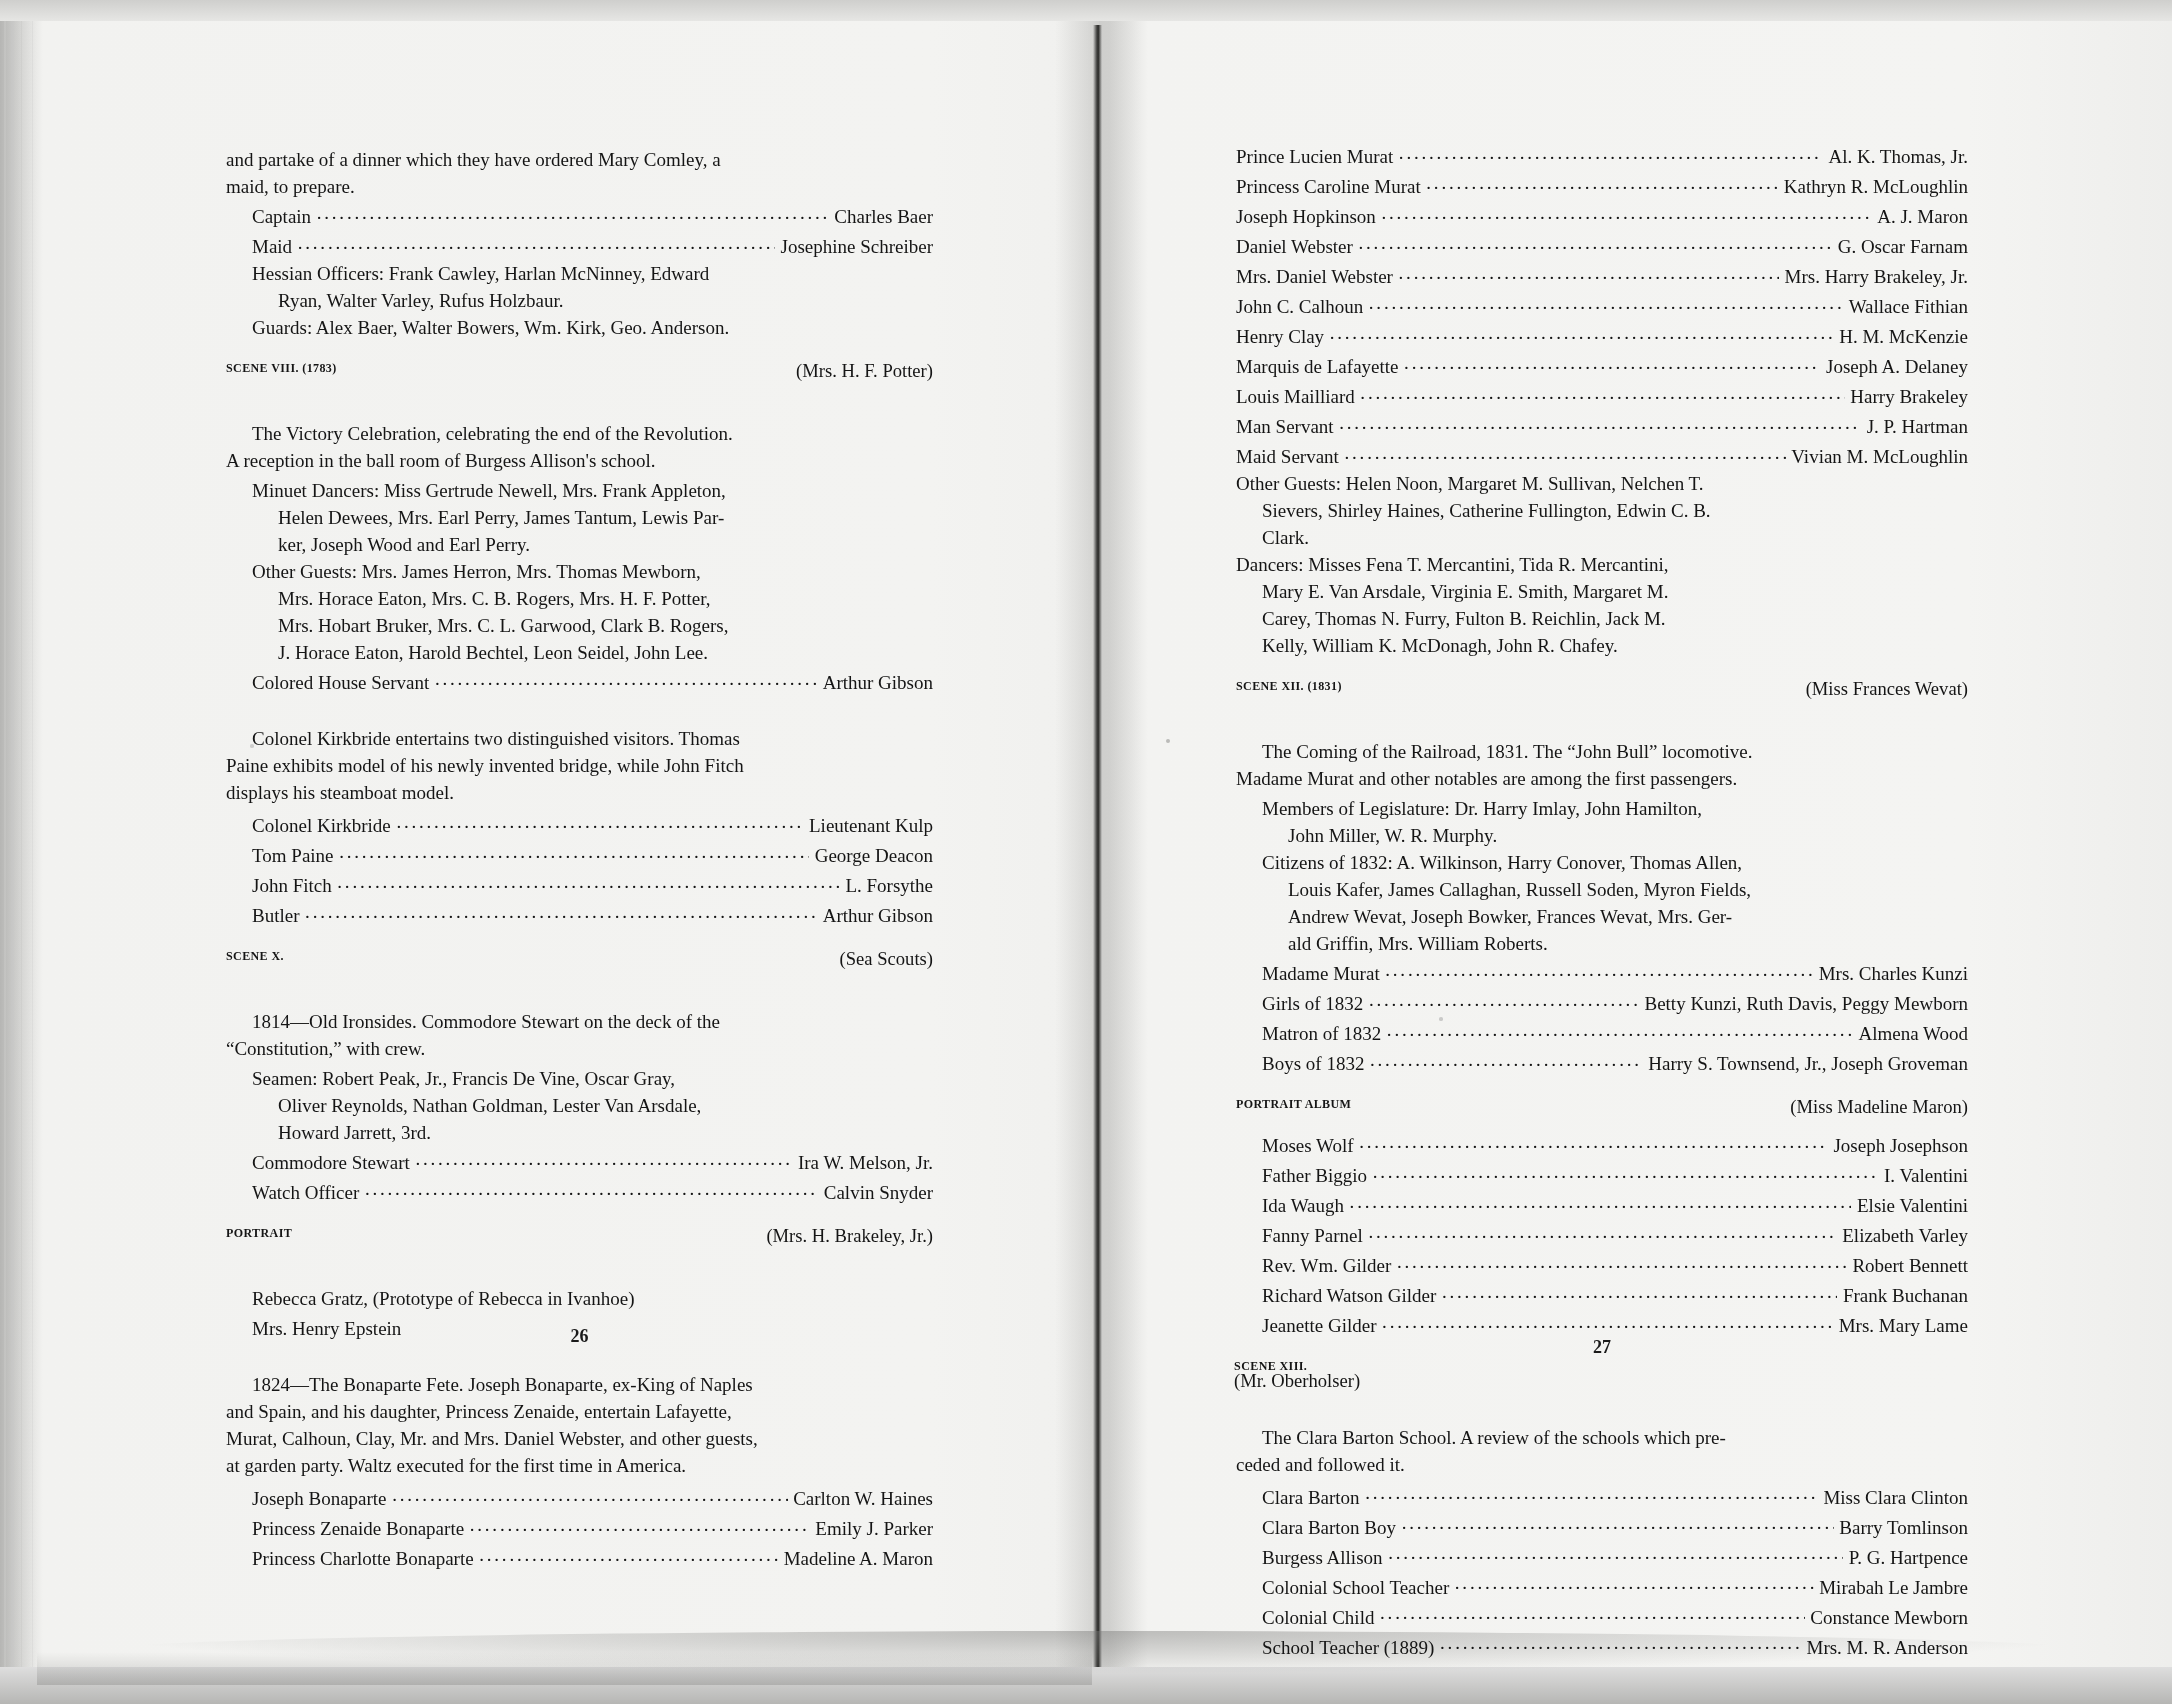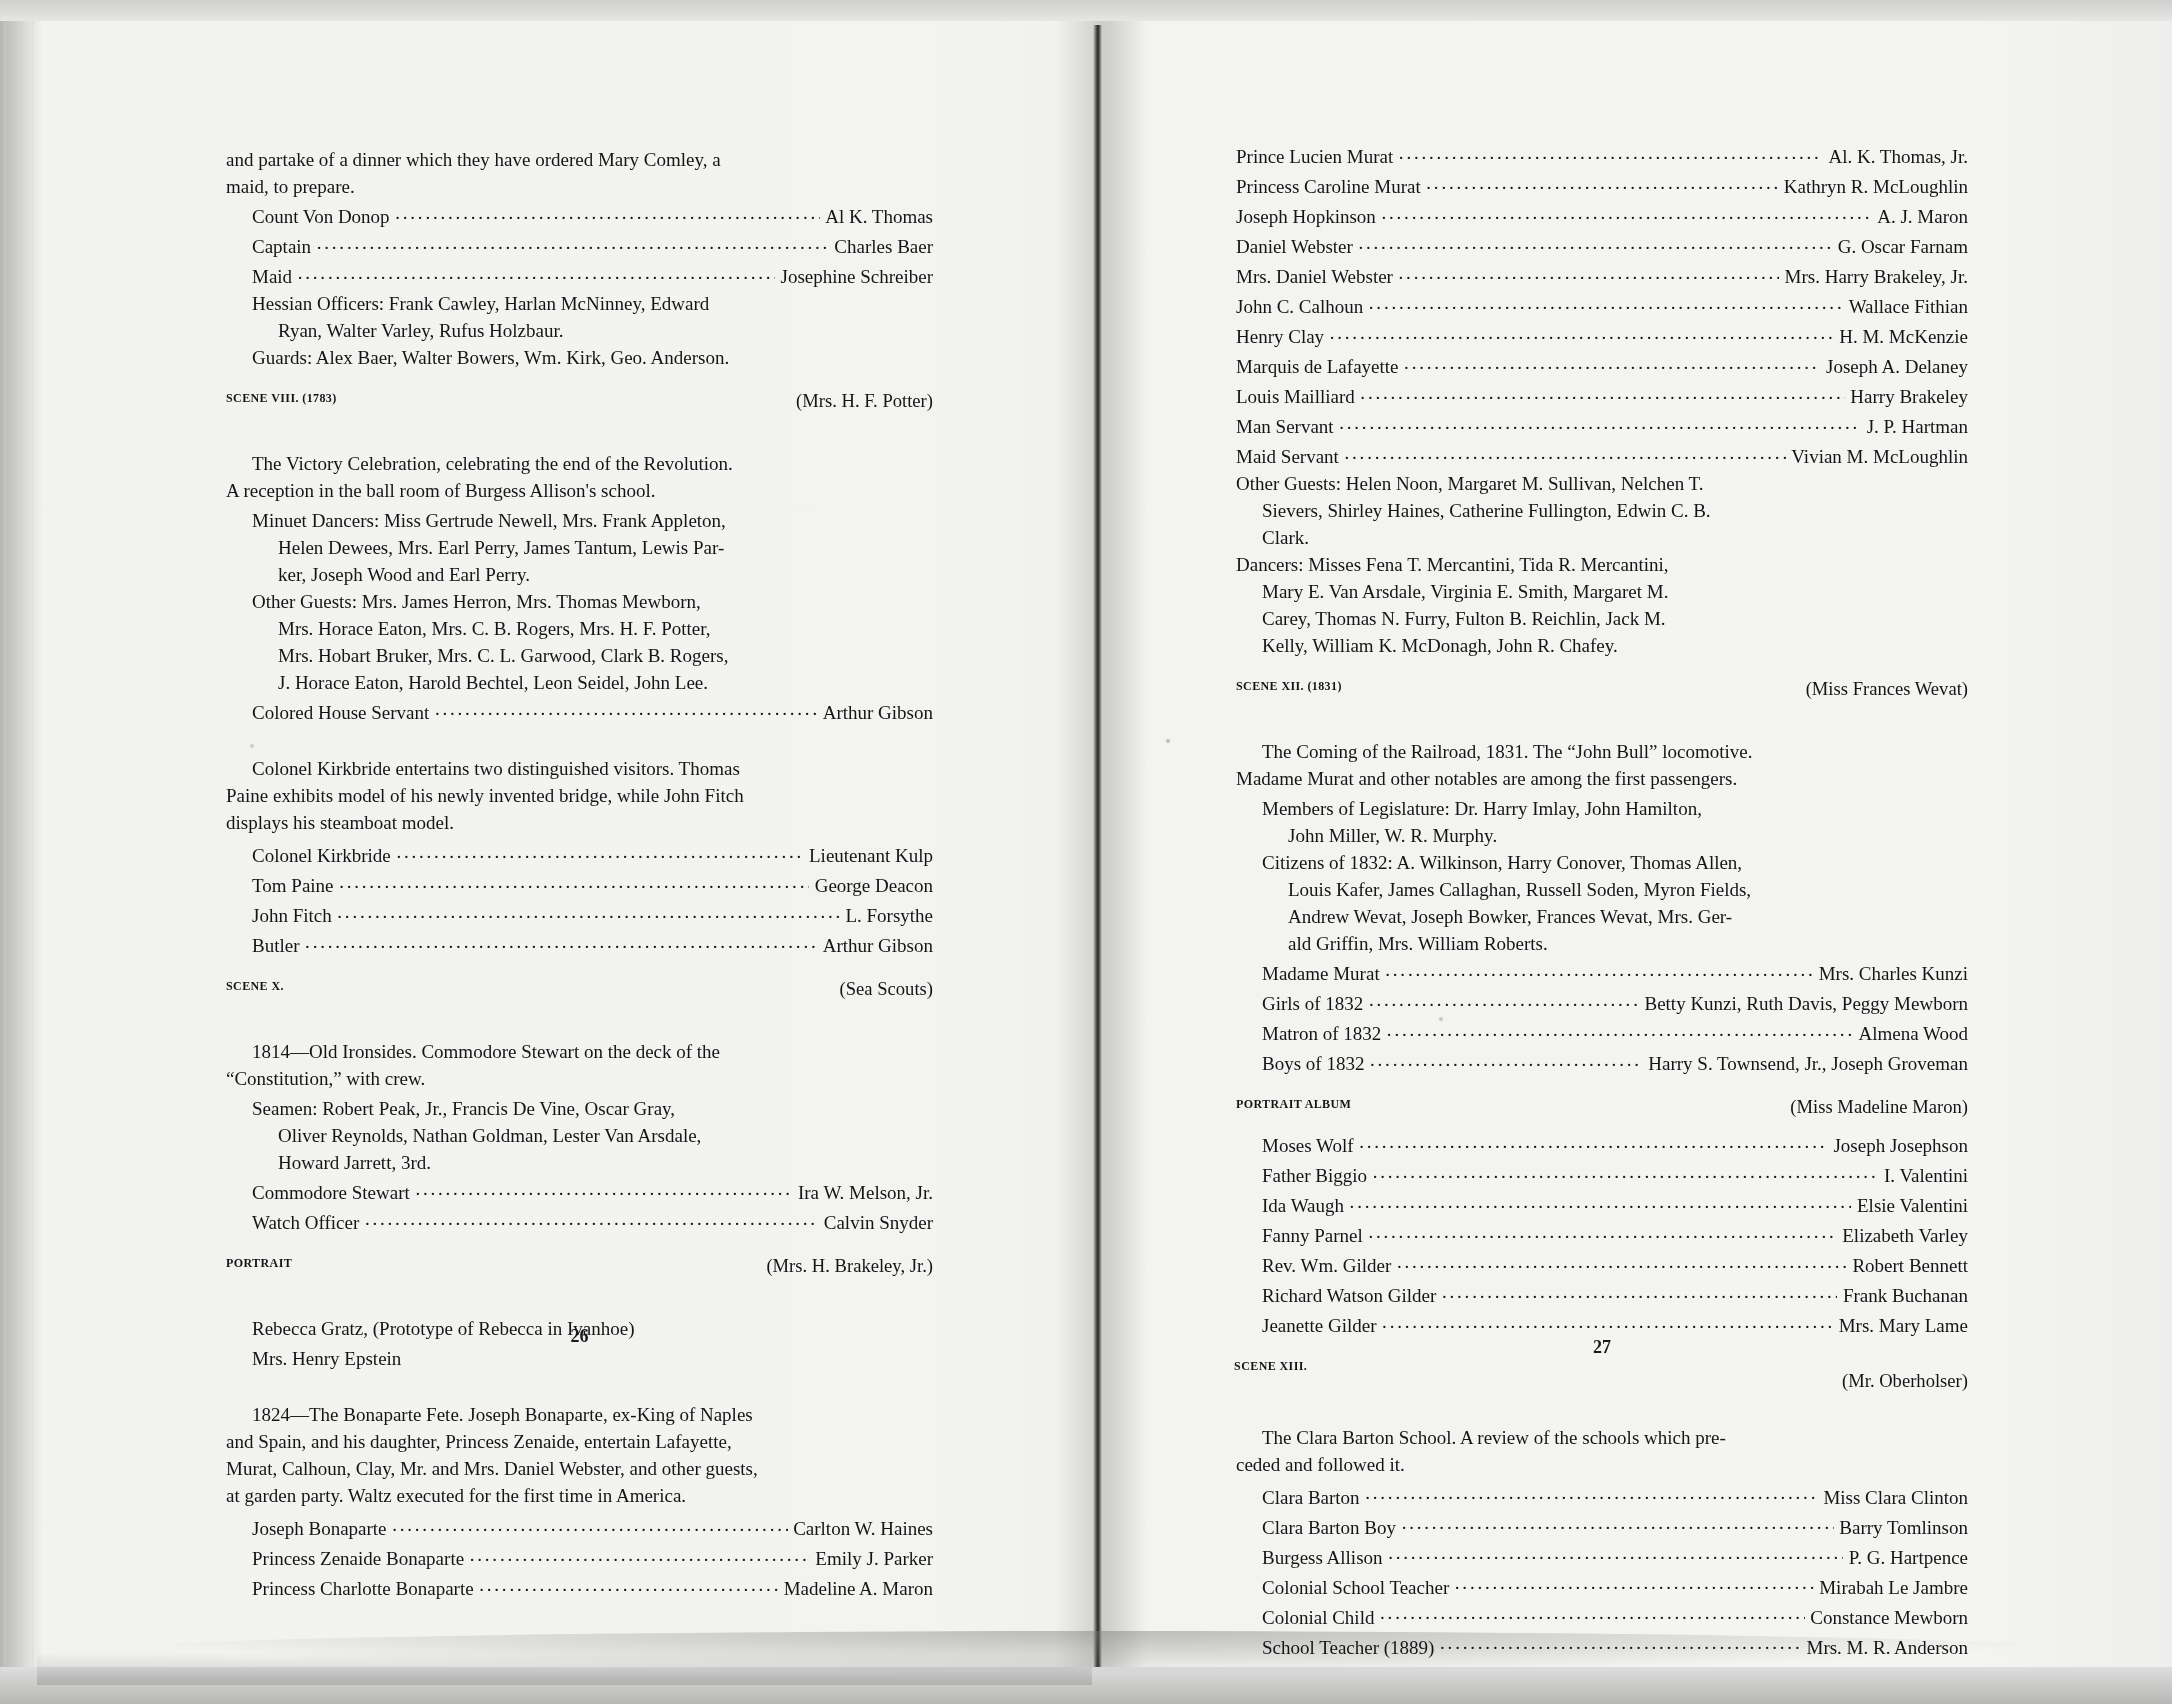--- a/index.html
+++ b/index.html
@@ -72,21 +72,21 @@
     position:absolute;left:0;top:0;
     font-weight:700;font-size:12px;letter-spacing:0.4px;
   }
   .scene-head .credit{
     position:absolute;right:0;top:0;
     font-size:18.6px;
   }
   .scene-head.outdent{ margin-left:-1.9px; }
   .scene-head.stack{ height:auto; }
   .scene-head.stack .title{position:static;display:block;}
-  .scene-head.stack .credit{position:static;display:block;text-align:right;}
+  .scene-head.stack .credit{position:static;display:block;text-align:left;}
 
   .desc{ margin:0 0 11px 0; }
   .desc .ln{ display:block; margin-bottom:8px; }
   .desc-indent{ text-indent:26px;margin-top:37px; }
 
   
   .cast{ margin:0 0 8px 0; padding-left:26px; }
   .cast-row{
     display:flex;
     align-items:baseline;
@@ -161,25 +161,20 @@
   <div class="speck" style="left:250px;top:744px;width:3.7px;height:3.7px;opacity:.35;"></div>
 
   <div class="col left">
     <div id="left-body">
         <div class="para">
           <span class="ln">and partake of a dinner which they have ordered Mary Comley, a</span>
           <span class="ln">maid, to prepare.</span>
         </div>
         <div class="cast">
           <div class="cast-row">
-            <span class="role">Count Von Donop</span>
-            <span class="dots"></span>
-            <span class="actor">Al K. Thomas</span>
-          </div>
-          <div class="cast-row">
             <span class="role">Captain</span>
             <span class="dots"></span>
             <span class="actor">Charles Baer</span>
           </div>
           <div class="cast-row">
             <span class="role">Maid</span>
             <span class="dots"></span>
             <span class="actor">Josephine Schreiber</span>
           </div>
         </div>

